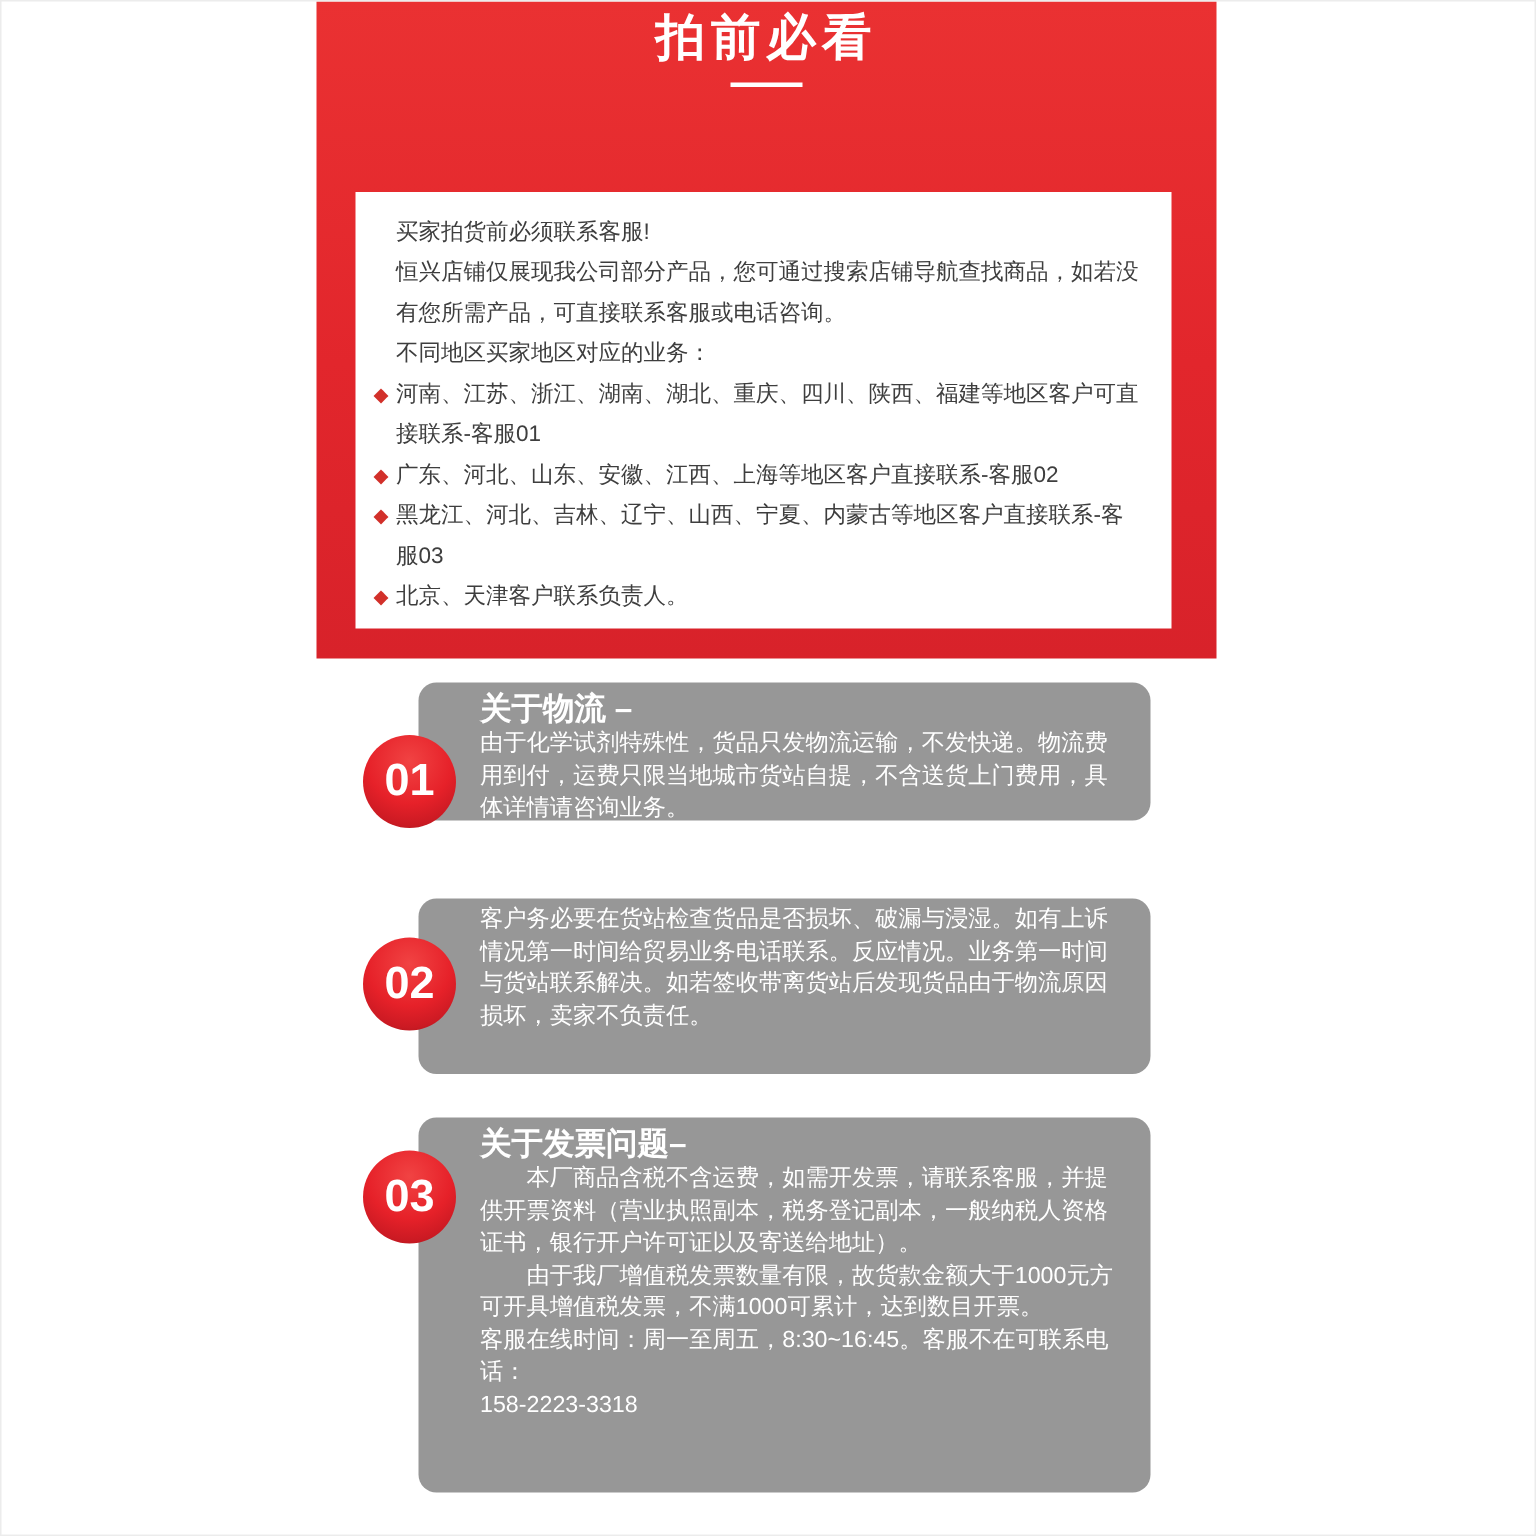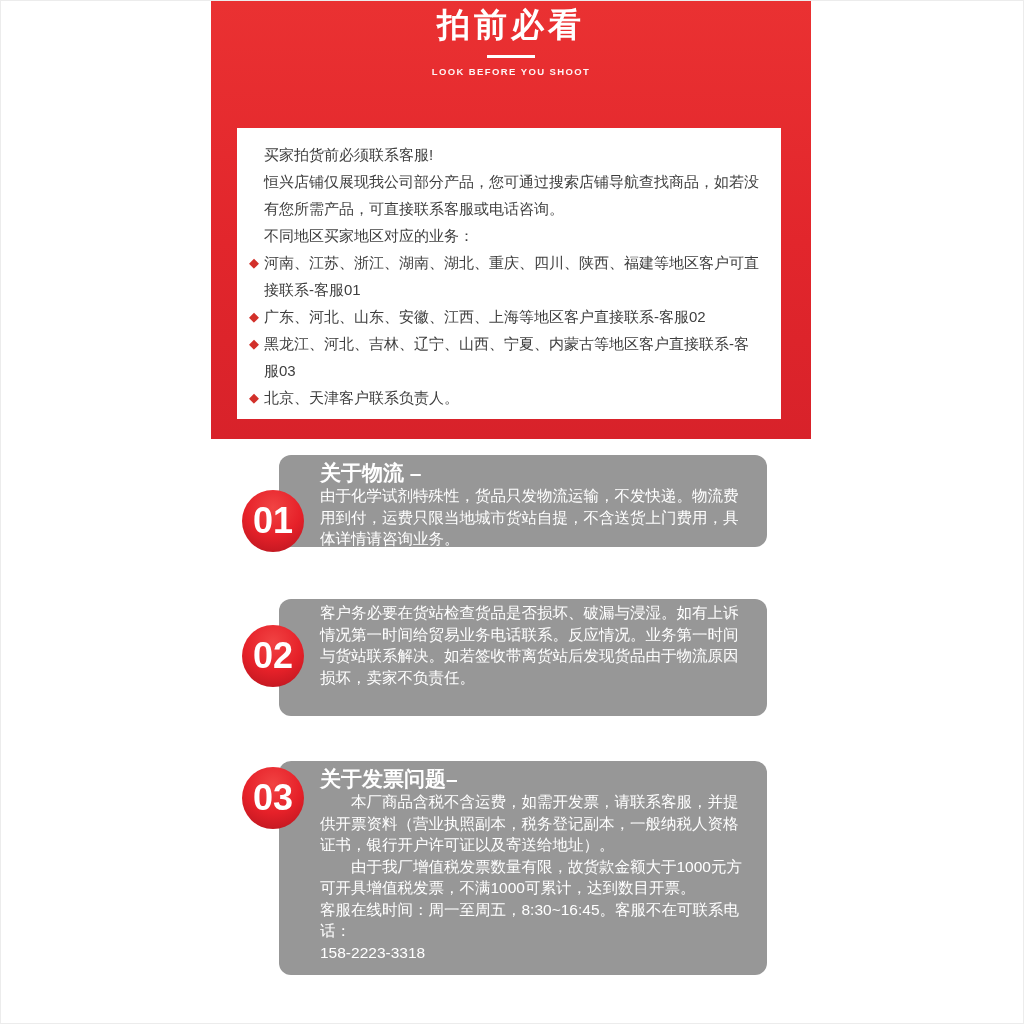--- a/index.html
+++ b/index.html
@@ -71,21 +71,21 @@
     left: 278px;
     width: 488px;
     background: #979797;
     border-radius: 12px;
     color: #ffffff;
     padding: 3px 14px 0 41px;
     overflow: hidden;
   }
   .sec-box-1 { top: 454px; height: 92px; }
   .sec-box-2 { top: 598px; height: 117px; }
-  .sec-box-3 { top: 760px; height: 214px; }
+  .sec-box-3 { top: 744px; height: 250px; }
 
   .sec-title {
     font-size: 21px;
     font-weight: bold;
     line-height: 25px;
     margin-top: 2px;
   }
   .sec-body {
     font-size: 15.5px;
     line-height: 21.5px;
@@ -96,37 +96,36 @@
   .num-circle {
     position: absolute;
     left: 241px;
     width: 62px; height: 62px;
     border-radius: 50%;
     background: radial-gradient(circle at 50% 28%, #f14343 0%, #e62129 52%, #cb1a23 78%, #991319 100%);
     display: flex;
     align-items: center;
     justify-content: center;
     color: #ffffff;
-    font-size: 36px;
+    font-size: 30px;
     font-weight: 600;
     z-index: 2;
   }
   .num-1 { top: 489px; }
   .num-2 { top: 624px; }
   .num-3 { top: 766px; }
 </style>
 </head>
 <body>
 
 <div class="page">
 
   <div class="red-block">
     <div class="banner-title">拍前必看</div>
     <div class="banner-divider"></div>
-    <div class="banner-subtitle">LOOK BEFORE YOU SHOOT</div>
   </div>
 
   <div class="white-box">
     <p class="n-line">买家拍货前必须联系客服!</p>
     <p class="n-line">恒兴店铺仅展现我公司部分产品，您可通过搜索店铺导航查找商品，如若没有您所需产品，可直接联系客服或电话咨询。</p>
     <p class="n-line">不同地区买家地区对应的业务：</p>
 
     <div class="bullet">
       <span class="diamond">◆</span>
       <span class="b-text">河南、江苏、浙江、湖南、湖北、重庆、四川、陕西、福建等地区客户可直接联系-客服01</span>

